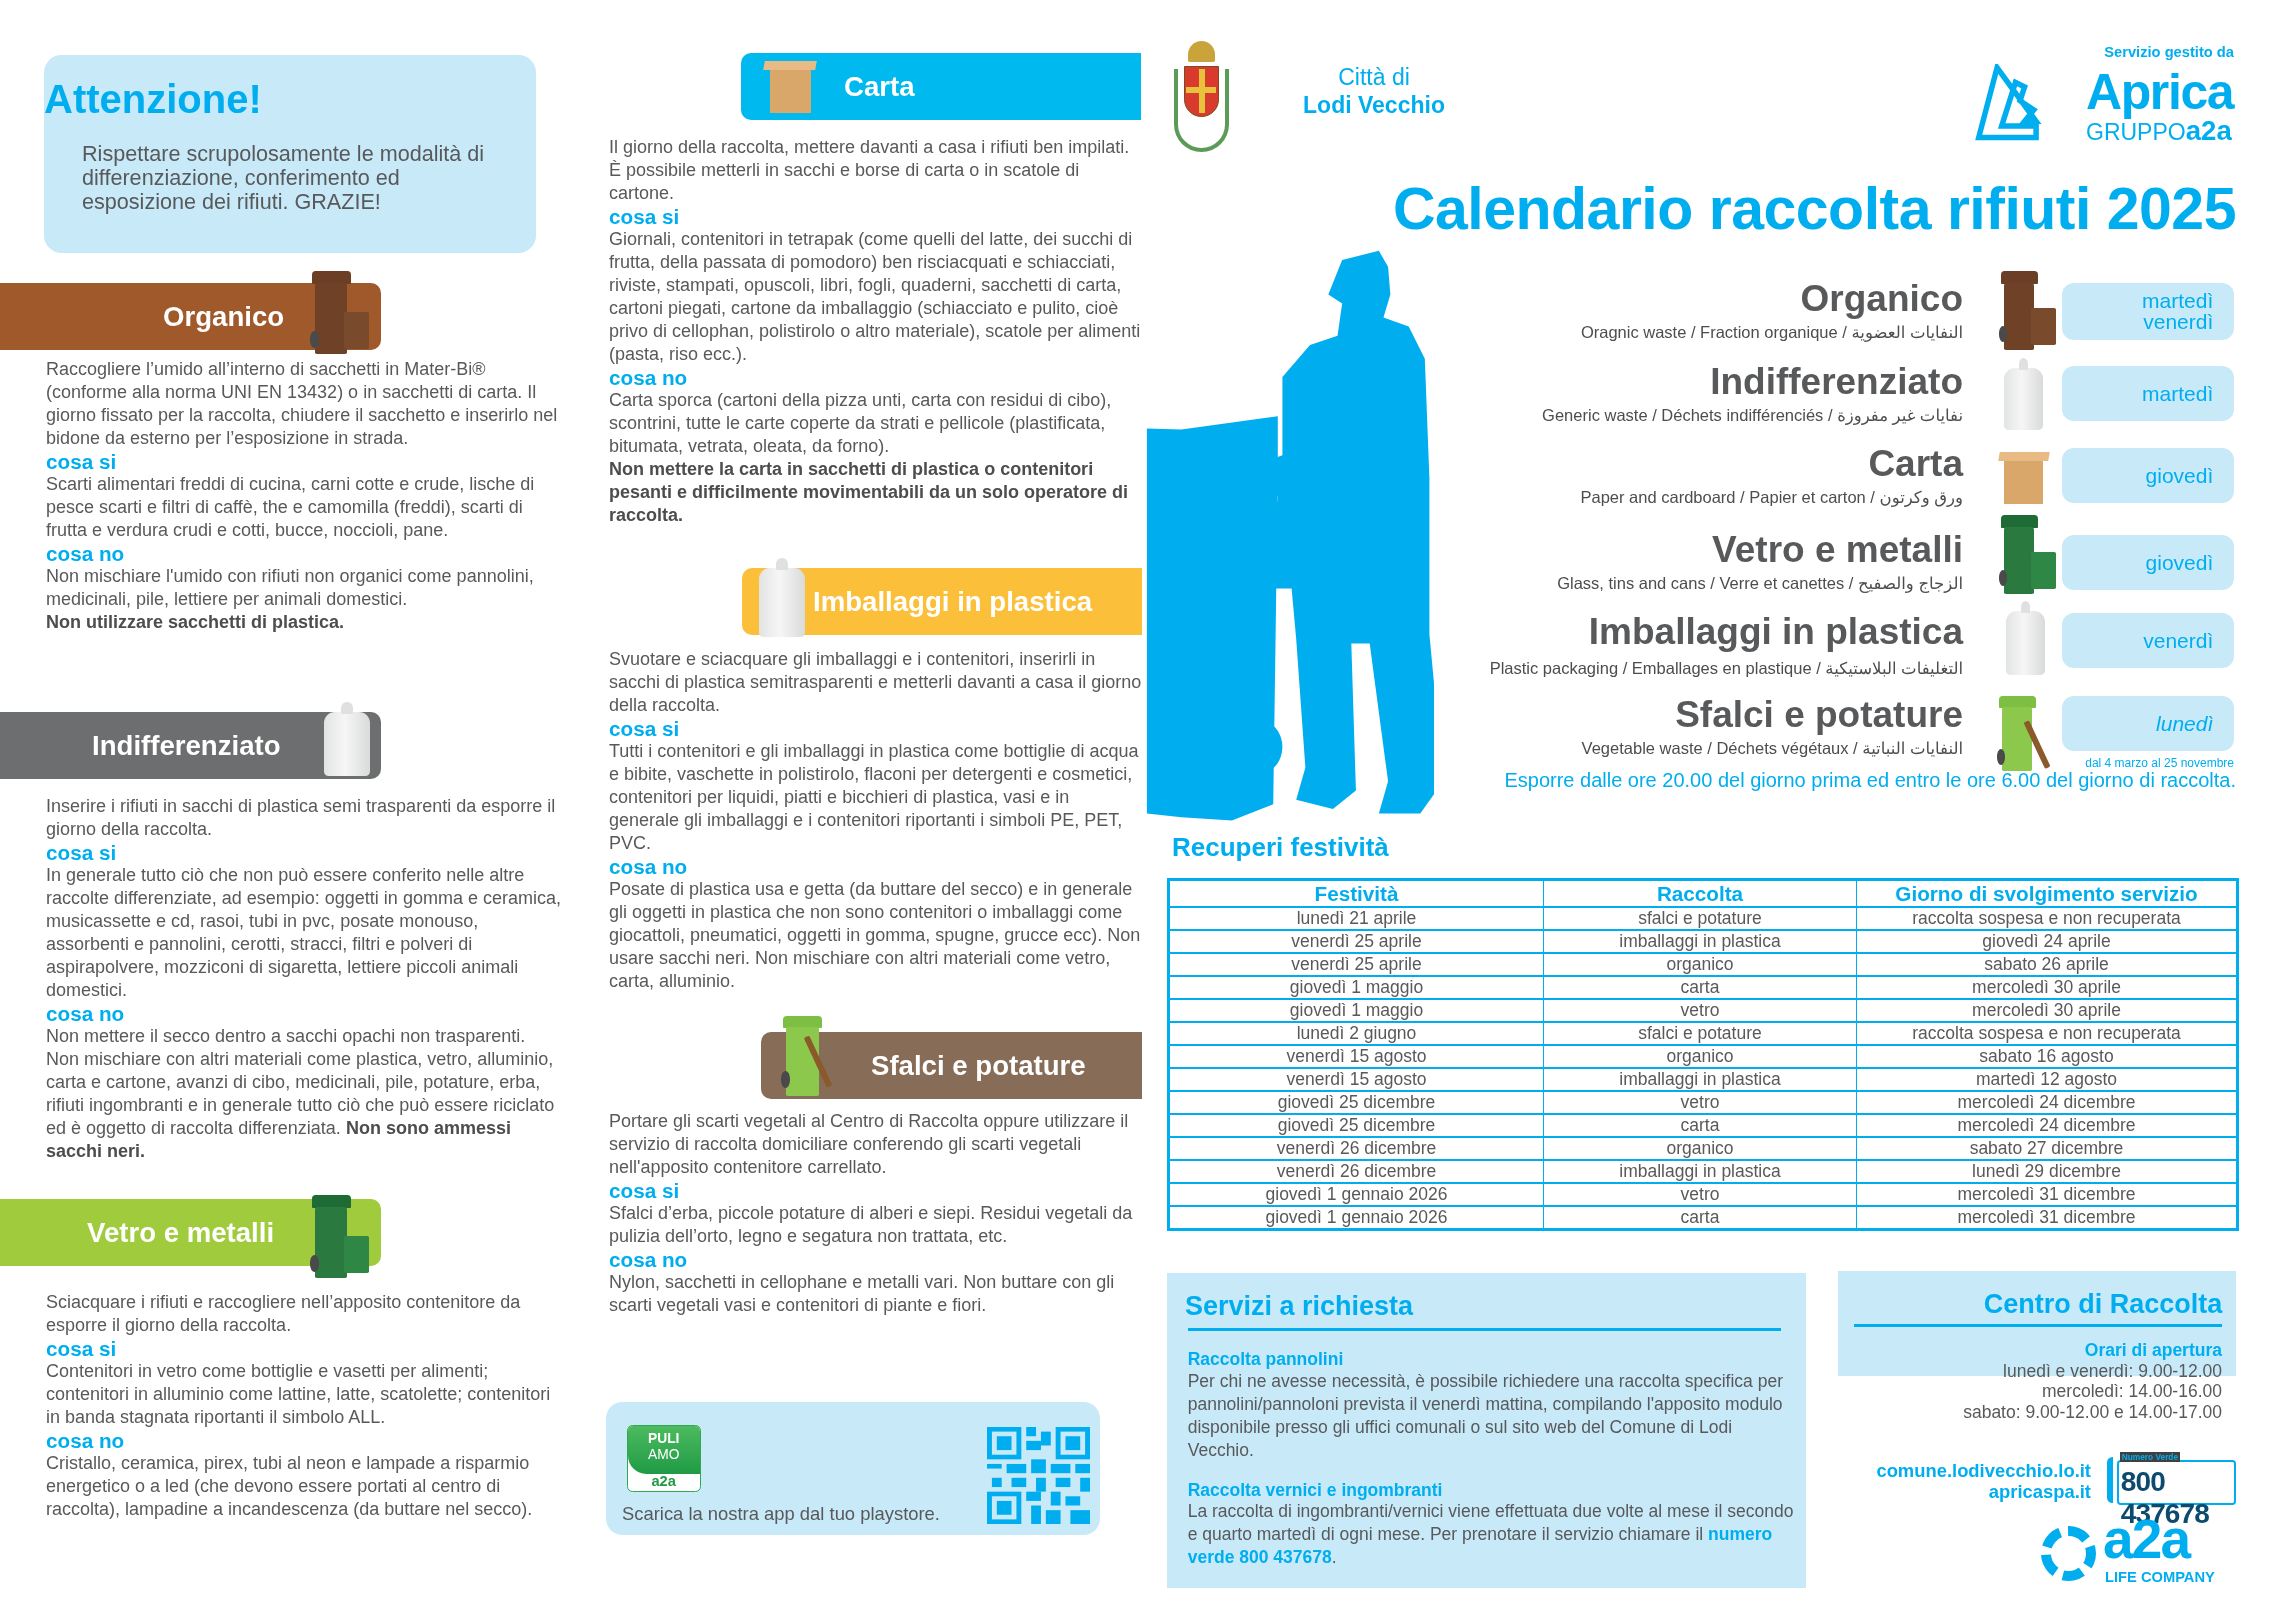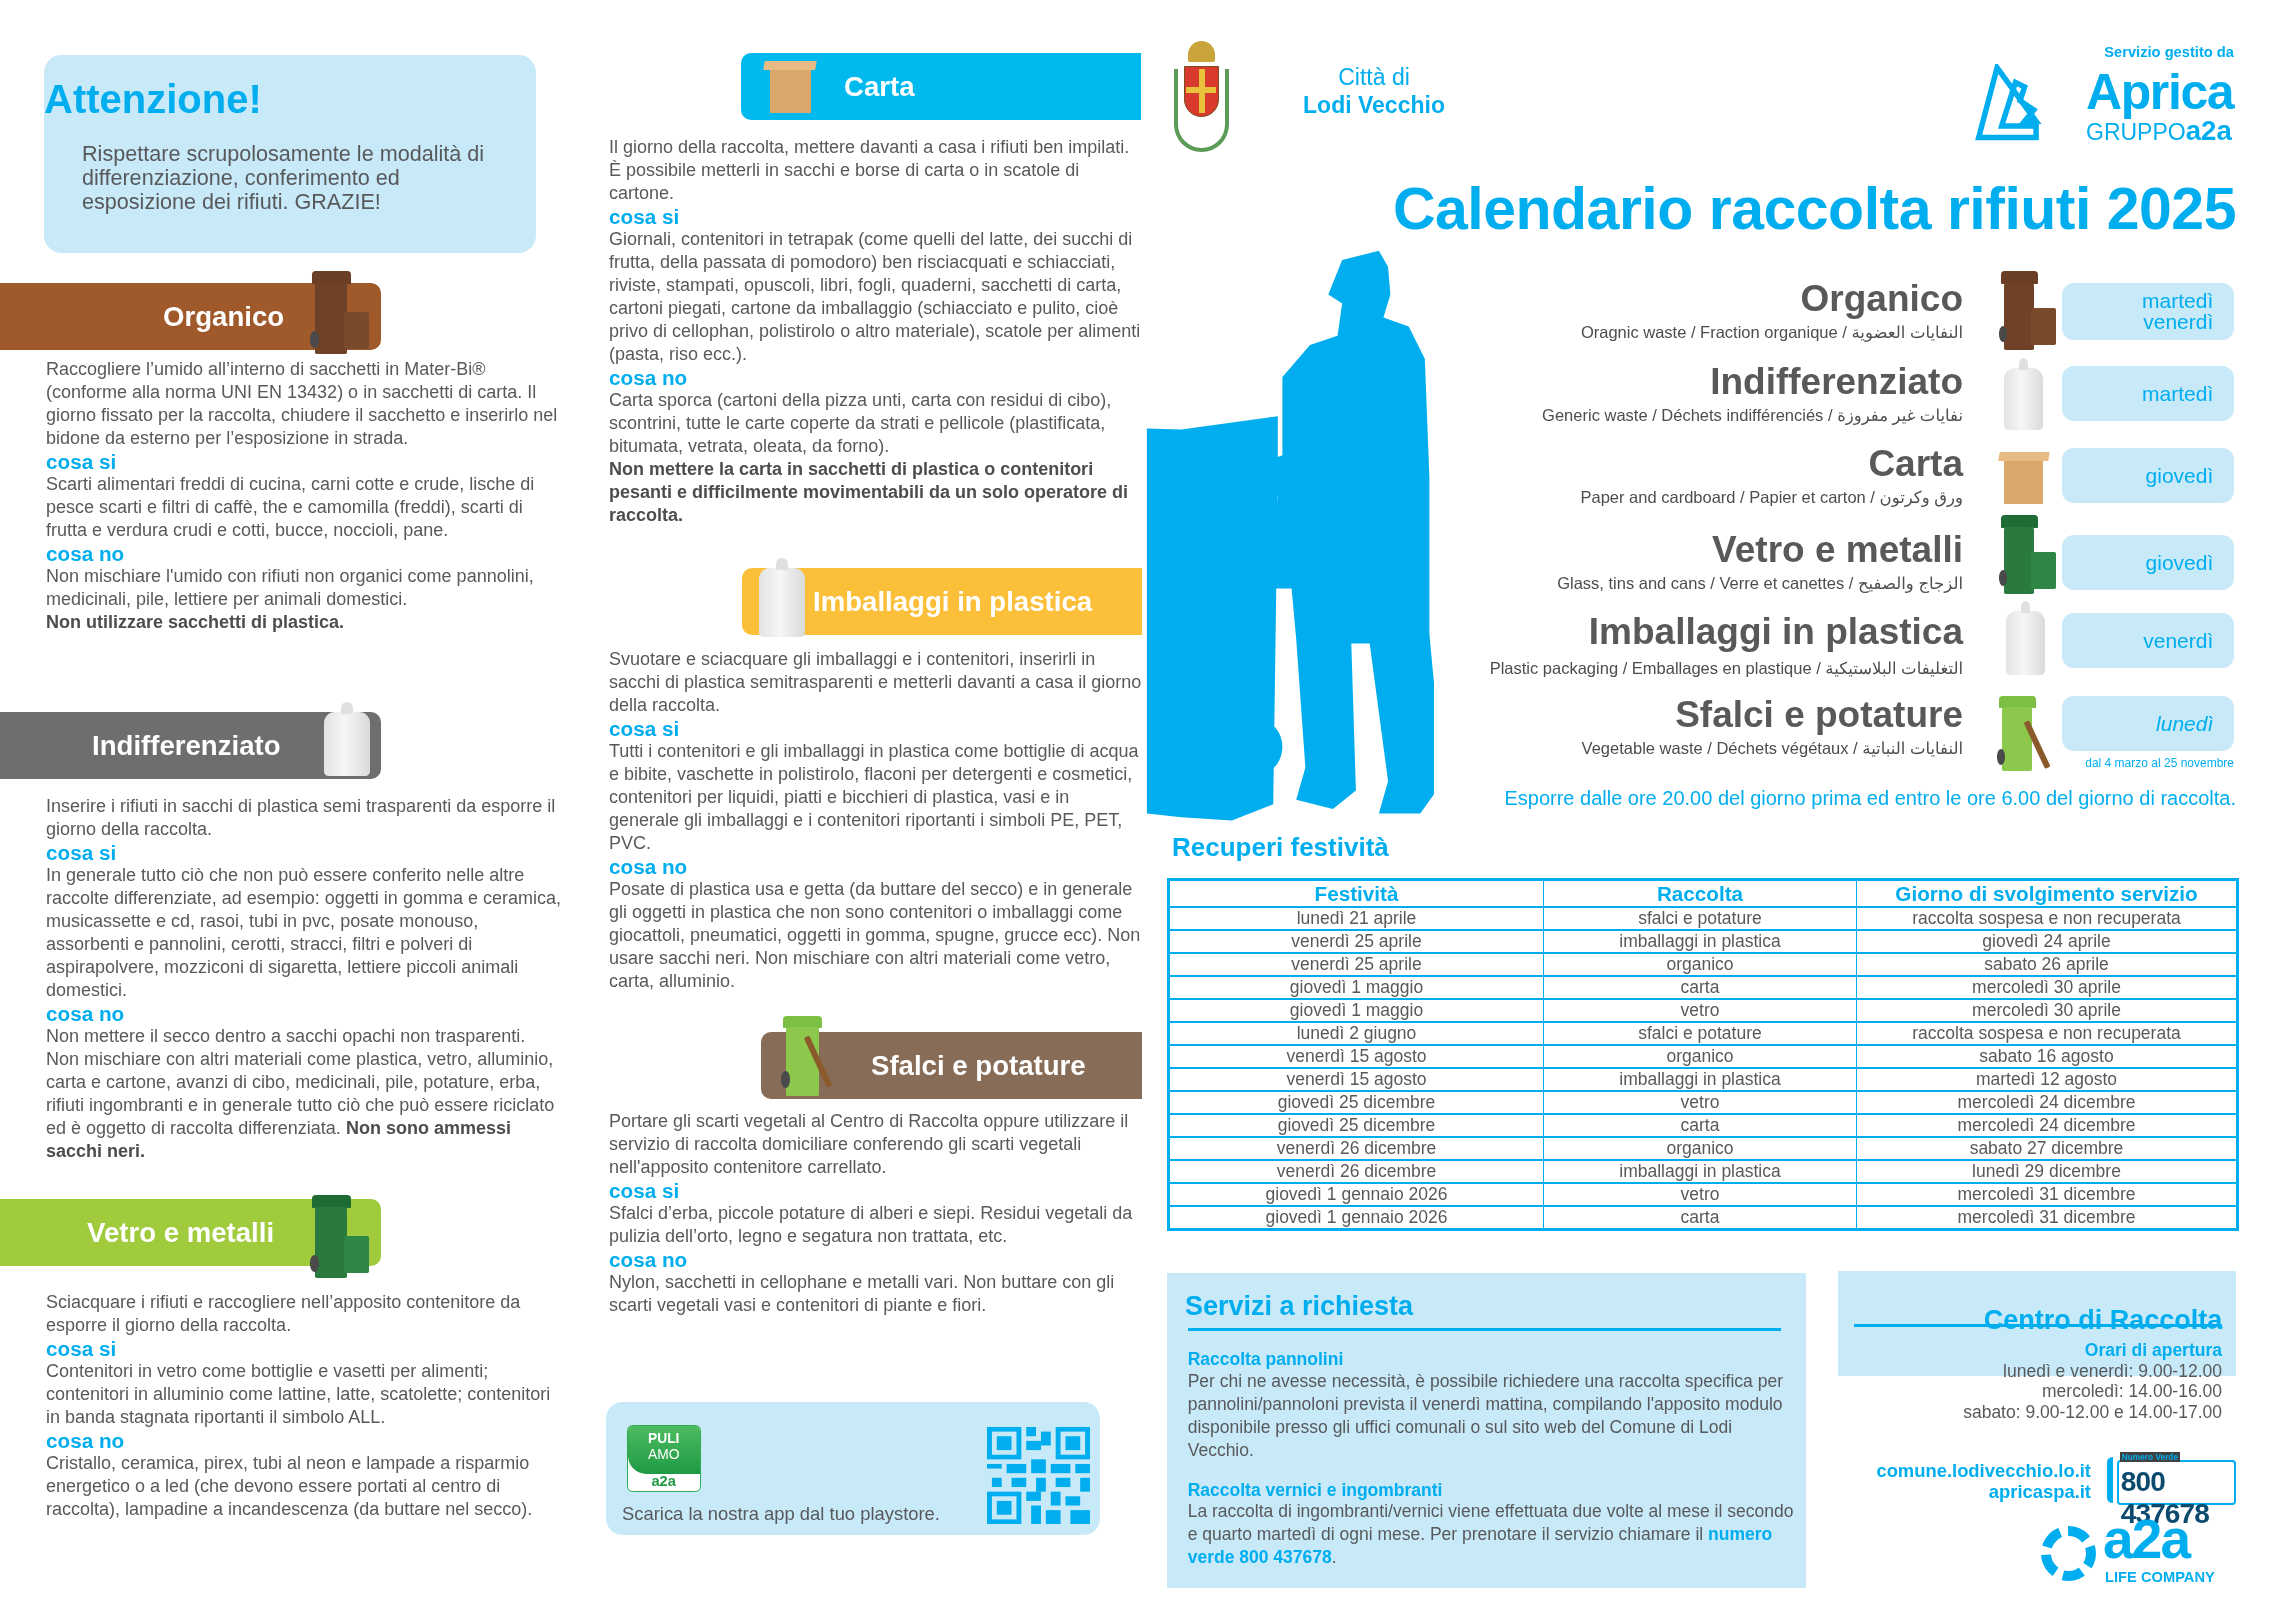--- a/index.html
+++ b/index.html
@@ -48,21 +48,21 @@
   #fest td { font-size: 17.5px; color: #58595b; }
   #fest tr { border-bottom: 2.8px solid #00aeef; }
 
   
   #servizi { left: 1167px; top: 1273px; width: 639px; height: 315px; background: #c8e9f8; }
   #servizi h2 { position: absolute; left: 18px; top: 18.4px; font-size: 27px; color: #00aeef; font-weight: bold; }
   #servizi .rule { position: absolute; left: 20.7px; width: 593px; top: 55px; height: 3.2px; background: #00aeef; }
   #servizi .h3 { position: absolute; left: 20.7px; font-size: 17.5px; color: #00aeef; font-weight: bold; }
   #servizi .p { position: absolute; left: 20.7px; right: 4.6px; font-size: 17.5px; line-height: 23px; color: #58595b; }
   #centro { left: 1838px; top: 1271px; width: 398px; height: 105px; background: #c8e9f8; }
-  #centro h2 { position: absolute; right: 51px; top: 18.4px; font-size: 27px; color: #00aeef; font-weight: bold; margin-top: 16px; }
+  #centro h2 { position: absolute; right: 51px; top: 18.4px; font-size: 27px; color: #00aeef; font-weight: bold; }
   #centro .rule { position: absolute; right: 51px; width: 354px; top: 53px; height: 3.2px; background: #00aeef; }
   #centro-hours { position: absolute; right: 51px; left: 0; top: 69px; text-align: right; font-size: 17.5px; line-height: 20.7px; color: #58595b; }
   #centro-hours .o { color: #00aeef; font-weight: bold; }
 </style>
 </head>
 <body>
 
 <div id="attenzione" class="abs">
   <h1>Attenzione!</h1>
   <p>Rispettare scrupolosamente le modalità di differenziazione, conferimento ed esposizione dei rifiuti. GRAZIE!</p>
@@ -311,21 +311,21 @@
     </div>
   <div class="abs" style="right:0; top:62px; font-size:12px; color:#00aeef; white-space:nowrap;">dal 4 marzo al 25 novembre</div>
 </div>
 <div class="bin" style="left:1997px; top:696px; width:60px; height:78px;">
   <div class="lid" style="left:2.3px; top:0; width:37px; height:12px; background:#7dbf42;"></div>
   <div class="body" style="left:4.6px; top:11px; width:30px; height:64px; background:#8cc84b;"></div>
   <div class="wheel" style="left:0; top:53px; width:8.3px; height:15.6px;"></div>
   <div class="small" style="left:37px; top:23px; width:6.4px; height:51px; background:#8b5a2b; transform:rotate(-25deg);"></div>
 </div>
 
-<div class="abs" style="right:37px; top:786px; text-align:right; color:#00aeef; font-size:20px; line-height:25px; white-space:nowrap;">
+<div class="abs" style="right:37px; top:768px; text-align:right; color:#00aeef; font-size:20px; line-height:25px; white-space:nowrap;">
   <div>Esporre dalle ore 20.00 del giorno prima ed entro le ore 6.00 del giorno di raccolta.</div>
 </div>
 
 <div class="abs" style="left:1172px; top:832px; color:#00aeef; font-size:26px; font-weight:bold;">Recuperi festività</div>
 
 <table id="fest">
   <colgroup>
       <col style="width:375px">
       <col style="width:313px">
       <col style="width:381px">

